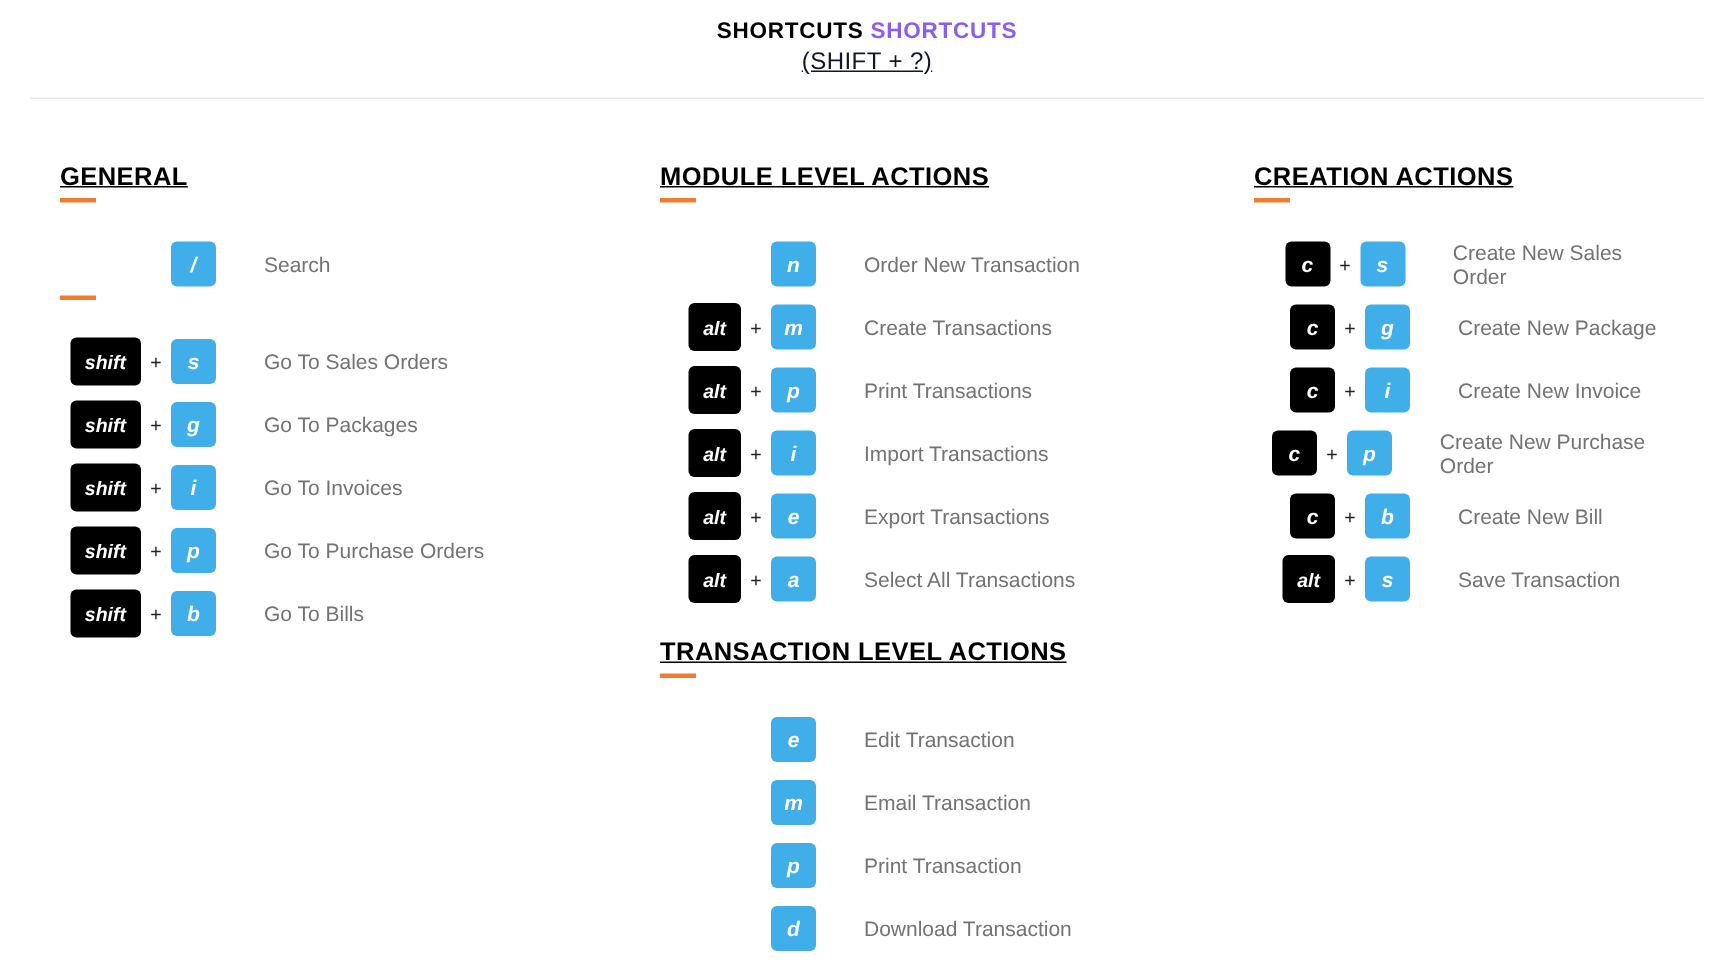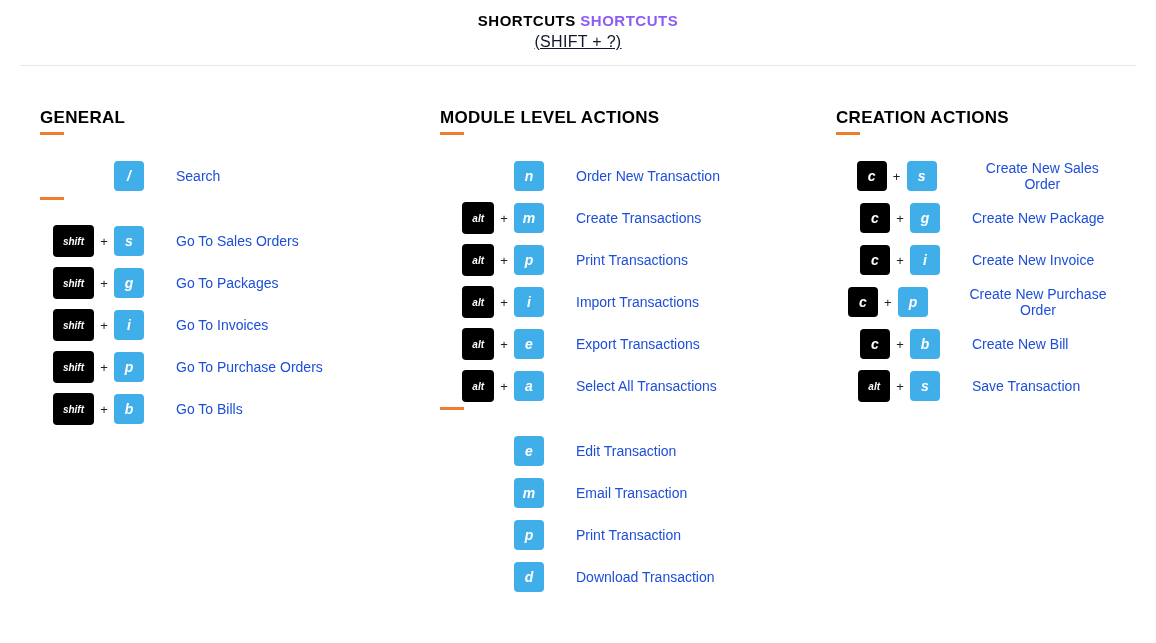--- a/index.html
+++ b/index.html
@@ -38,20 +38,21 @@
     .col-mid { flex: 0 0 396px; }
     .col-right { flex: 1; }
 
     .section-title {
       font-size: 17px;
       font-weight: 700;
       letter-spacing: 0.3px;
       color: #000;
       margin-bottom: 4px;
       margin-top: 18px;
+      text-decoration: underline;
     }
     .section-underline {
       width: 24px;
       height: 3px;
       background: #f07c2e;
       margin-bottom: 20px;
     }
     .row {
       display: flex;
       align-items: center;
@@ -77,27 +78,26 @@
       justify-content: center;
       height: 30px;
       min-width: 30px;
       border-radius: 4px;
       font-style: italic;
       font-weight: 600;
       font-size: 14px;
       padding: 0 4px;
     }
     .key-blue { background: #40aee8; color: #fff; }
-    .key-black { background: #000; color: #fff; font-size: 10px; padding: 16px 10px; }
+    .key-black { background: #000; color: #fff; font-size: 13px; padding: 16px 10px; }
     .key-black.single { min-width: 30px; padding: 0 4px; font-size: 14px; }
     .desc {
       padding-left: 32px;
       font-size: 14px;
-      color: #1d4ed8;
-      text-align: center;
+      color: #737373;
     }
   </style>
 </head>
 <body>
 
 <div class="header">
   <div class="header-title">
     <span class="kb">SHORTCUTS</span>
     <span class="sc">SHORTCUTS</span>
   </div>
@@ -205,20 +205,21 @@
         <div class="row">
           <div class="keycol">
             <span class="key key-black">alt</span>
             <span class="plus">+</span>
             <span class="key key-blue">a</span>
           </div>
           <div class="desc">Select All Transactions</div>
         </div>
       </div>
     <div>
+        <div class="section-title">TRANSACTION LEVEL ACTIONS</div>
         <div class="section-underline"></div>
         <div class="row">
           <div class="keycol">
             <span class="key key-blue">e</span>
           </div>
           <div class="desc">Edit Transaction</div>
         </div>
         <div class="row">
           <div class="keycol">
             <span class="key key-blue">m</span>

